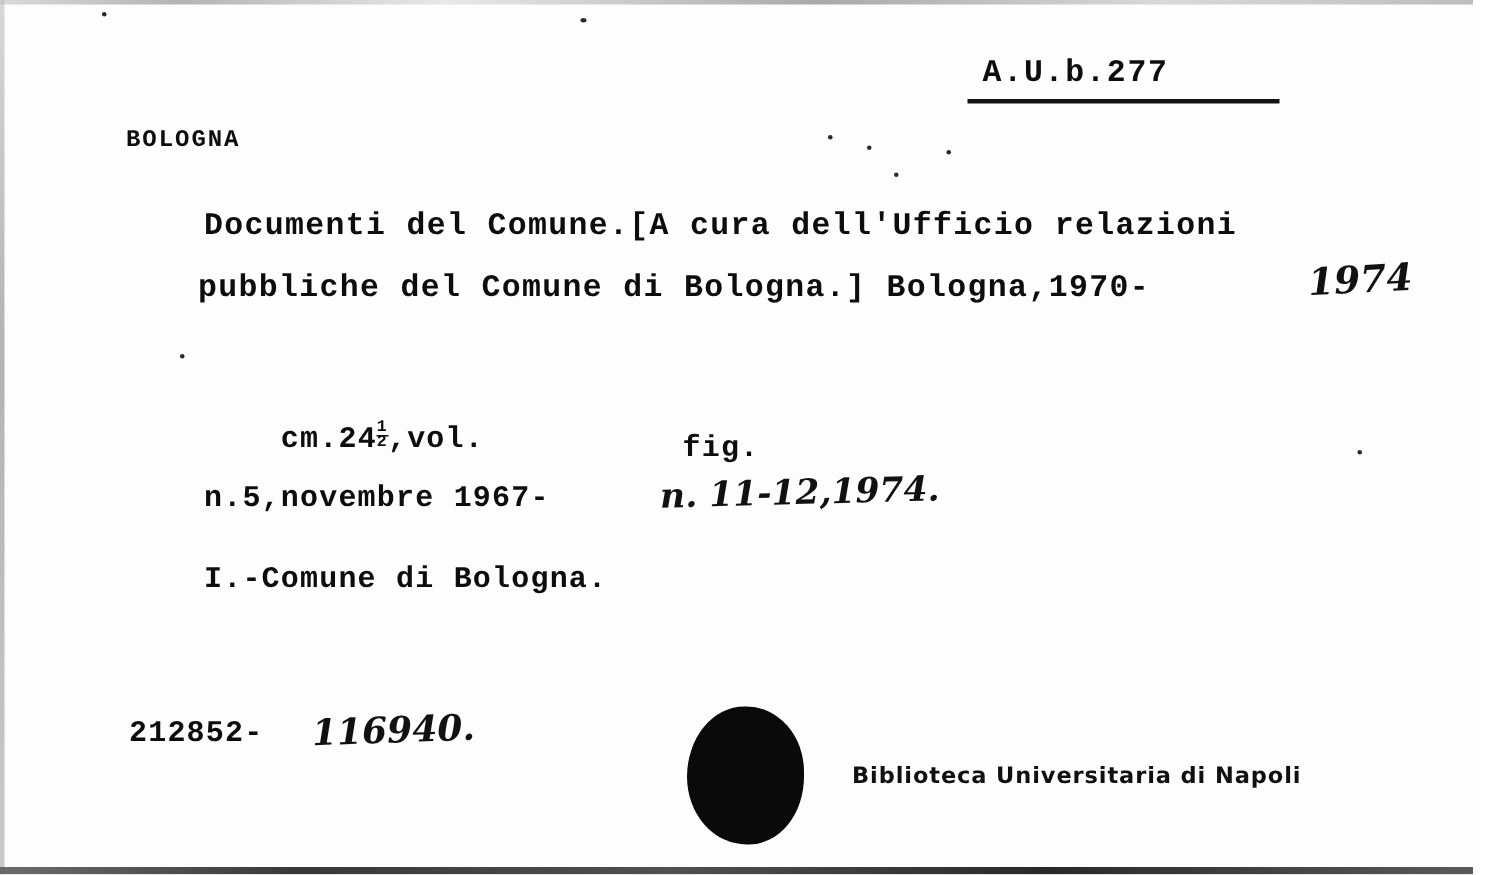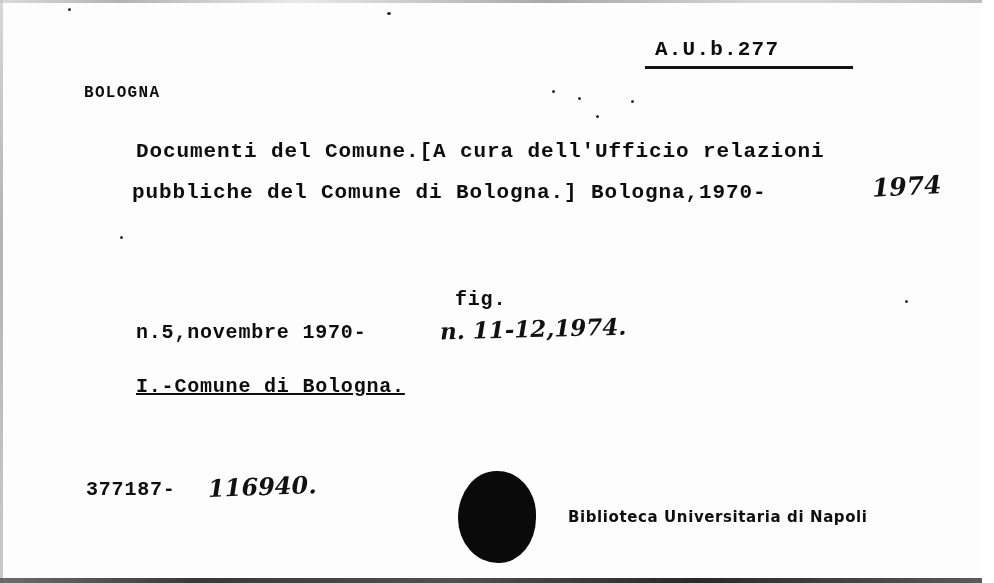--- a/index.html
+++ b/index.html
@@ -149,21 +149,20 @@
     top: 315px;
     font-size: 23px;
     transform: rotate(-1.5deg);
   }
 
   #tracing {
     left: 136px;
     top: 375px;
     font-size: 20px;
     letter-spacing: 0.8px;
-    text-decoration: underline;
   }
 
   #accession {
     left: 86px;
     top: 478px;
     font-size: 20px;
     letter-spacing: 0.8px;
   }
   #accession-hand {
     left: 208px;
@@ -218,30 +217,33 @@
   <div id="call-number-rule"></div>
 
   <div class="typed" id="heading">BOLOGNA</div>
 
   <div class="typed" id="title-line-1">Documenti del Comune.[A cura dell'Ufficio relazioni</div>
 
   <div class="typed" id="title-line-2">pubbliche del Comune di Bologna.] Bologna,1970-</div>
 
   <div class="hand" id="title-year-hand">1974</div>
 
+  <div class="typed" id="collation">
+    <span>cm.24</span><span class="frac"><i>1</i><span>2</span></span><span>,vol.</span>
+  </div>
 
   <div class="typed" id="collation-fig">fig.</div>
 
-  <div class="typed" id="holdings">n.5,novembre 1970-</div>
+  <div class="typed" id="holdings">n.5,novembre 1967-</div>
 
   <div class="hand" id="holdings-hand">n. 11-12,1974.</div>
 
   <div class="typed" id="tracing">I.-Comune di Bologna.</div>
 
-  <div class="typed" id="accession">377187-</div>
+  <div class="typed" id="accession">212852-</div>
 
   <div class="hand" id="accession-hand">116940.</div>
 
   <div id="ink-blot"></div>
 
   <div id="library-stamp">Biblioteca Universitaria di Napoli</div>
 
 </div>
 
 </body></html>

